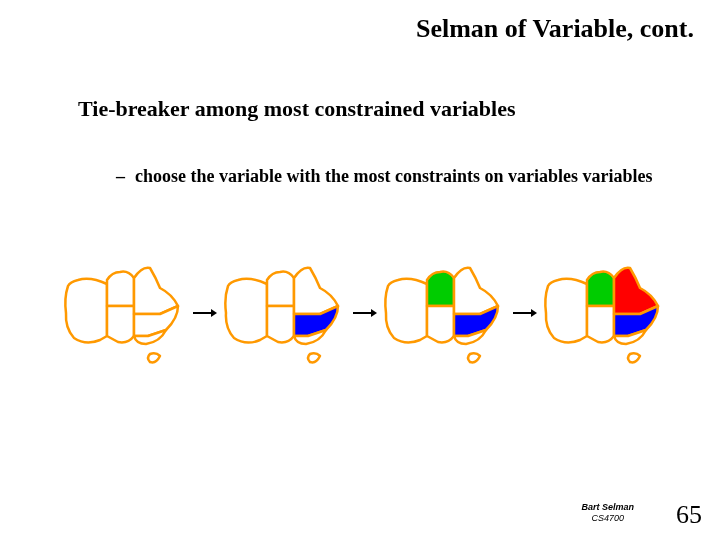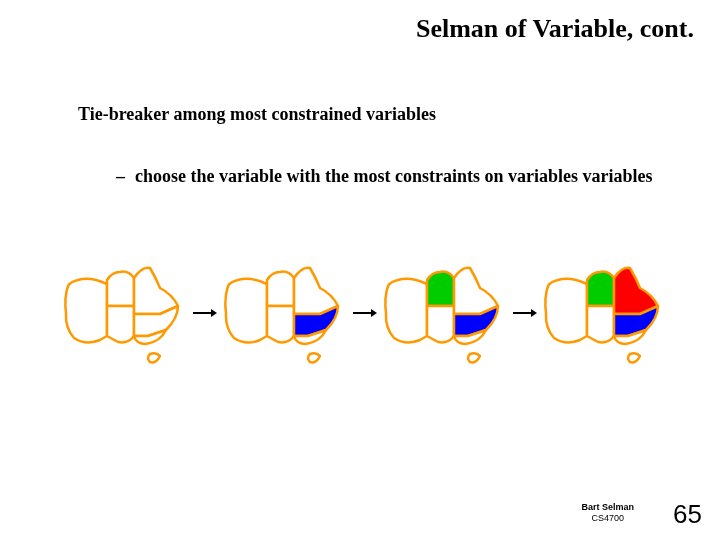--- a/index.html
+++ b/index.html
@@ -17,25 +17,24 @@
     right: 26px;
     font-size: 26px;
     font-weight: bold;
     color: #000;
   }
   .body-text {
     position: absolute;
     top: 94px;
     left: 78px;
     right: 40px;
-    font-size: 18px;
+    font-size: 22px;
     font-weight: bold;
     color: #000;
     line-height: 1.35;
-    margin-top: 8px;
   }
   .bullet-row {
     position: absolute;
     top: 164px;
     left: 116px;
     right: 60px;
     font-size: 18px;
     font-weight: bold;
     color: #000;
     display: flex;
@@ -68,29 +67,30 @@
   }
   .footer-author {
     position: absolute;
     bottom: 16px;
     right: 86px;
     text-align: center;
     font-family: Arial, Helvetica, sans-serif;
     font-size: 9px;
     line-height: 1.2;
     color: #000;
+    font-style: italic;
   }
   .footer-author .name { font-weight: bold; }
   .page-num {
     position: absolute;
     bottom: 10px;
     right: 18px;
     font-size: 26px;
     color: #000;
-    font-family: Liberation Sans, sans-serif;
+    font-family: Liberation Serif, serif;
   }
 </style>
 </head>
 <body>
 
 <div class="title">Selman of Variable, cont.</div>
 
 <div class="body-text">
   <div>Tie-breaker among most constrained variables</div>
 </div>

